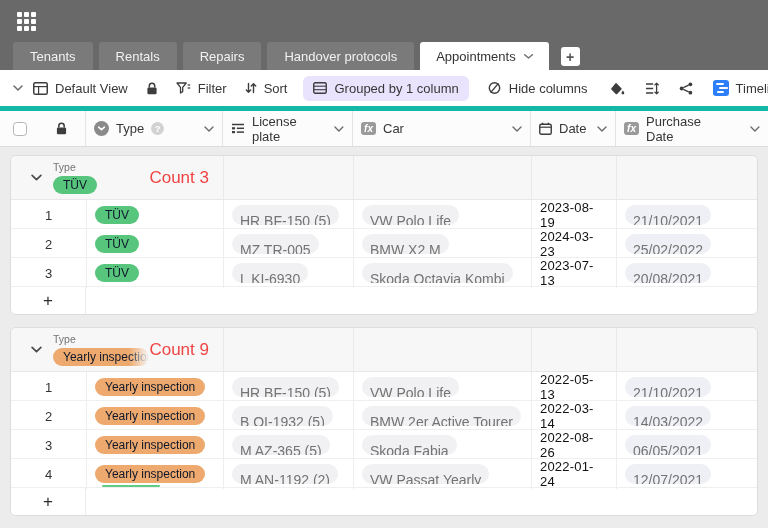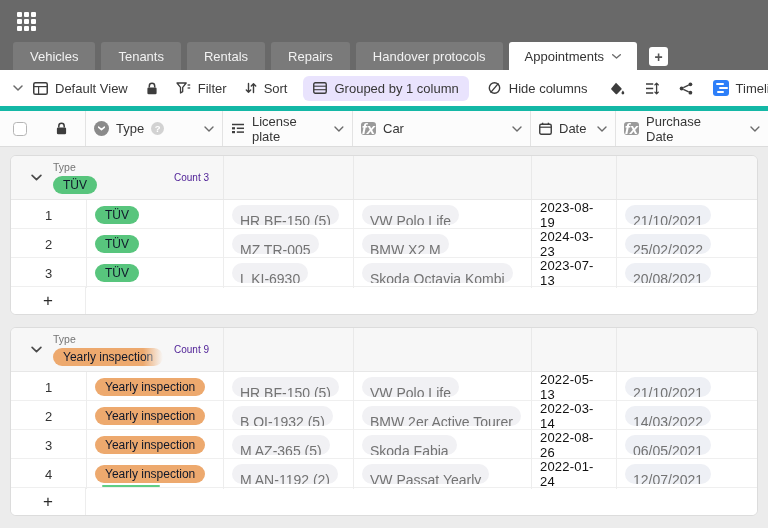--- a/index.html
+++ b/index.html
@@ -34,33 +34,33 @@
   
   .colheader { background:#fcfcfc; flex:0 0 36px; display:grid; grid-template-columns:85px 137px 130px 178px 85px 1fr; border-bottom:1px solid #dcdcdc; }
   .ch { display:flex; align-items:center; padding:0 8px; font-size:13px; color:#363636; gap:7px; min-width:0; }
   .ch + .ch { border-left:1px solid #e3e3e3; }
   .ch .chev { margin-left:auto; }
   .ch-first { padding-left:13px; }
   .cb { width:14px; height:14px; border:1.5px solid #b5b5b5; border-radius:3.5px; background:#fff; cursor:pointer; }
   .ch-lock { margin-left:21px; color:#3d3d3d; cursor:pointer; display:flex; }
   .sel-icon { width:15px; height:15px; border-radius:50%; background:#8a8a8a; display:inline-flex; align-items:center; justify-content:center; color:#fff; flex:0 0 auto; }
   .help-icon { width:13px; height:13px; border-radius:50%; background:#d2d2d2; color:#fff; font-size:9.5px; font-weight:bold; display:inline-flex; align-items:center; justify-content:center; flex:0 0 auto; }
-  .fx-icon { width:15px; height:13px; border-radius:3px; background:#9a9a9a; color:#fff; font-size:15px; font-style:italic; font-weight:bold; display:inline-flex; align-items:center; justify-content:center; flex:0 0 auto; }
+  .fx-icon { width:15px; height:13px; border-radius:3px; background:#9a9a9a; color:#fff; font-size:10px; font-style:italic; font-weight:bold; display:inline-flex; align-items:center; justify-content:center; flex:0 0 auto; }
 
   
   .gridbody { flex:1; background:#ececec; padding:8px 10px 0 10px; overflow:hidden; }
   .card { width:748px; background:#fff; border:1px solid #dcdcdc; border-radius:6px; overflow:hidden; margin-bottom:12px; }
   .ghead { height:44px; background:#f7f7f7; display:grid; grid-template-columns:212px 130px 178px 85px 1fr; border-bottom:1px solid #e7e7e7; }
   .gcell { min-width:0; }
   .gcell + .gcell { border-left:1px solid #e9e9e9; }
   .gcell-first { display:flex; align-items:center; padding:0 14px 0 18px; }
   .gcollapse { background:none; border:none; cursor:pointer; color:#4a4a4a; display:flex; padding:2px; }
   .gstack { margin-left:9px; display:flex; flex-direction:column; gap:2px; min-width:0; }
   .glabel { font-size:10.5px; color:#757575; }
-  .gcount { margin-left:auto; font-size:10px; color:#4c1d95; white-space:nowrap; }
+  .gcount { margin-left:auto; font-size:17px; color:#ef4444; white-space:nowrap; }
   .pill { display:inline-block; height:18px; line-height:18px; padding:0 10px; border-radius:9px; color:#0f172a; font-size:12px; white-space:nowrap; max-width:100%; }
   .pill-green { background:#58c57d; }
   .pill-orange { background:#eda96e; }
   .pill-clip { position:relative; max-width:118px; overflow:hidden; }
   .pill-clip::after { content:""; position:absolute; top:0; right:0; width:20px; height:100%; background:linear-gradient(to right, rgba(247,247,247,0), #f7f7f7); }
 
   .trow { height:29px; display:grid; grid-template-columns:75px 137px 130px 178px 85px 1fr; border-bottom:1px solid #efefef; background:#fff; }
   .td { display:flex; align-items:center; padding:0 8px; min-width:0; position:relative; cursor:default; }
   .td + .td { border-left:1px solid #ededed; }
   .td-num { justify-content:center; font-size:13px; color:#333; padding:0; }
@@ -86,21 +86,20 @@
           <span></span>
           <span></span>
           <span></span>
           <span></span>
           <span></span>
           <span></span>
           <span></span>
       </div>
     </div>
     <div class="tabrow">
-      <div class="tab">Vehicles</div>
       <div class="tab">Tenants</div>
       <div class="tab">Rentals</div>
       <div class="tab">Repairs</div>
       <div class="tab">Handover protocols</div>
       <div class="tab active">
         <span>Appointments</span>
         <svg class="chev" width="9" height="5" viewBox="0 0 9 5">
             <path d="M0.7 0.7 L4.5 4 L8.3 0.7" fill="none" stroke="currentColor" stroke-width="1.4" stroke-linecap="round" stroke-linejoin="round"></path>
           </svg>
       </div>

